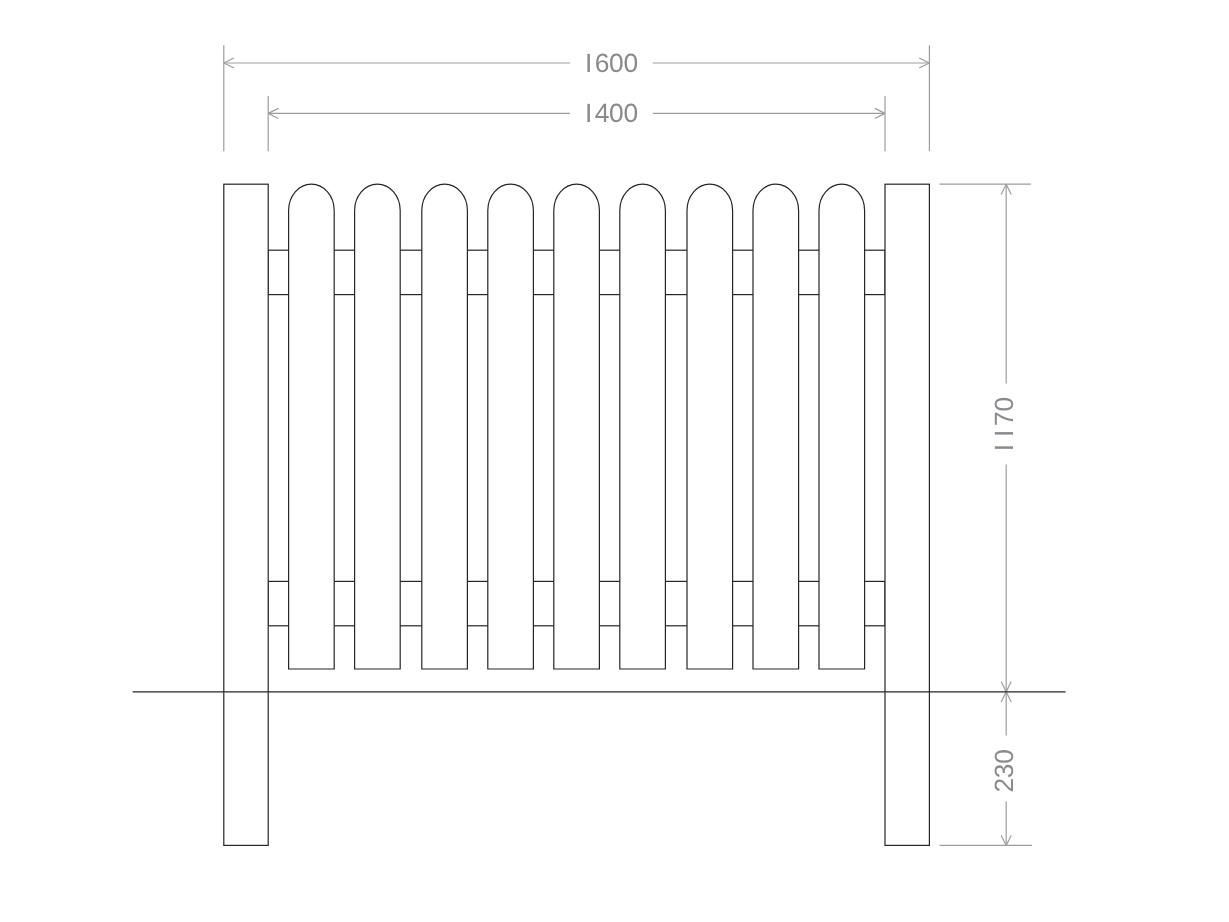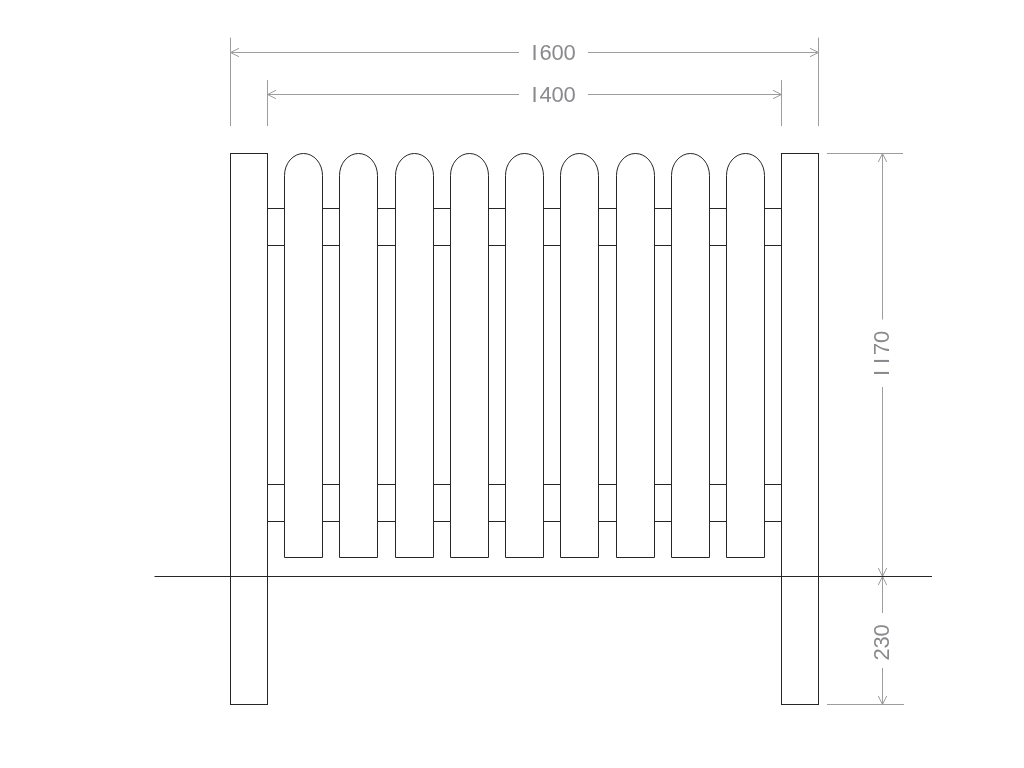--- a/index.html
+++ b/index.html
@@ -1,16 +1,16 @@
 <!DOCTYPE html>
 <html><head>
 <meta charset="utf-8">
 <style>
   html,body{margin:0;padding:0;background:#ffffff;}
-  .page{width:888px;height:768px;position:relative;overflow:hidden;background:#fff;padding-left:44px;}
+  .page{width:888px;height:768px;position:relative;overflow:hidden;background:#fff;}
   text{font-family:"Liberation Sans",sans-serif;fill:#8a8a8e;}
 </style>
 </head>
 <body>
 
 <div class="page">
 <svg width="1024" height="768" viewBox="0 0 1024 768" xmlns="http://www.w3.org/2000/svg">
   <g fill="none" stroke="#9d9da0" stroke-width="1">
 
     <line x1="186.5" y1="37.7" x2="186.5" y2="126"></line>

